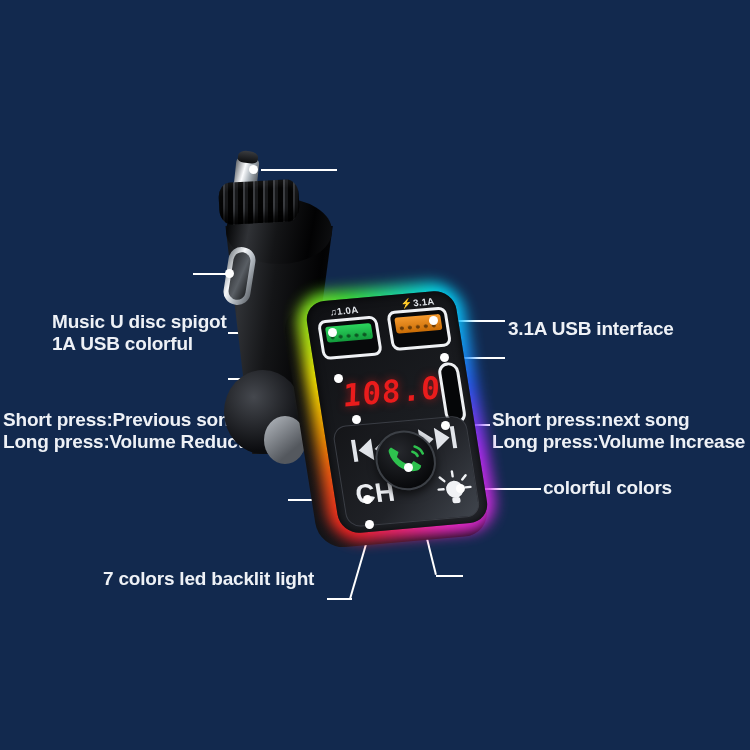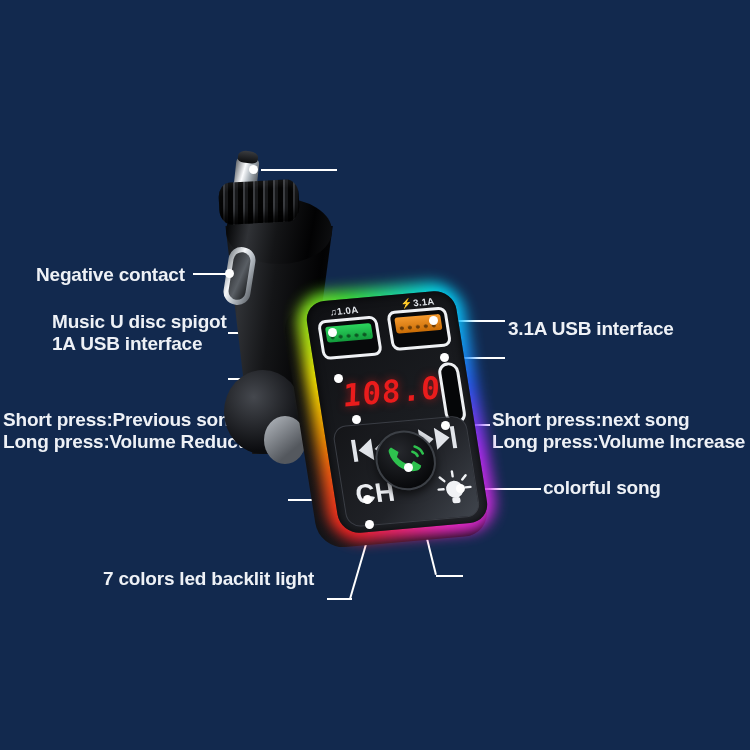--- a/index.html
+++ b/index.html
@@ -168,30 +168,29 @@
   <div class="cl" style="left:288px;top:499px;width:78px;"></div>
   <div class="cl" style="left:327px;top:598px;width:25px;"></div>
   <div class="cl" style="left:350px;top:598px;width:75px;transform:rotate(-73.7deg);"></div>
   <div class="cl" style="left:441px;top:320px;width:64px;"></div>
   <div class="cl" style="left:452px;top:357px;width:53px;"></div>
   <div class="cl" style="left:453px;top:424px;width:37px;"></div>
   <div class="cl" style="left:468px;top:488px;width:73px;"></div>
   <div class="cl" style="left:410px;top:469px;width:108px;transform:rotate(76.1deg);"></div>
   <div class="cl" style="left:436px;top:575px;width:27px;"></div>
 
-  <div class="lbl" style="left:36px;top:264px;">Negative contact</div>
   <div class="lbl" style="left:52px;top:311px;">
     <div>Music U disc spigot</div>
-    <div>1A USB interface</div>
+    <div>1A USB colorful</div>
   </div>
   <div class="lbl" style="left:3px;top:409px;">
     <div>Short press:Previous song</div>
     <div>Long press:Volume Reduction</div>
   </div>
   <div class="lbl" style="left:103px;top:568px;">7 colors led backlit light</div>
   <div class="lbl" style="left:508px;top:318px;">3.1A USB interface</div>
   <div class="lbl" style="left:492px;top:409px;">
     <div>Short press:next song</div>
     <div>Long press:Volume Increase</div>
   </div>
-  <div class="lbl" style="left:543px;top:477px;">colorful song</div>
+  <div class="lbl" style="left:543px;top:477px;">colorful colors</div>
 
 </div>
 
 </body></html>

